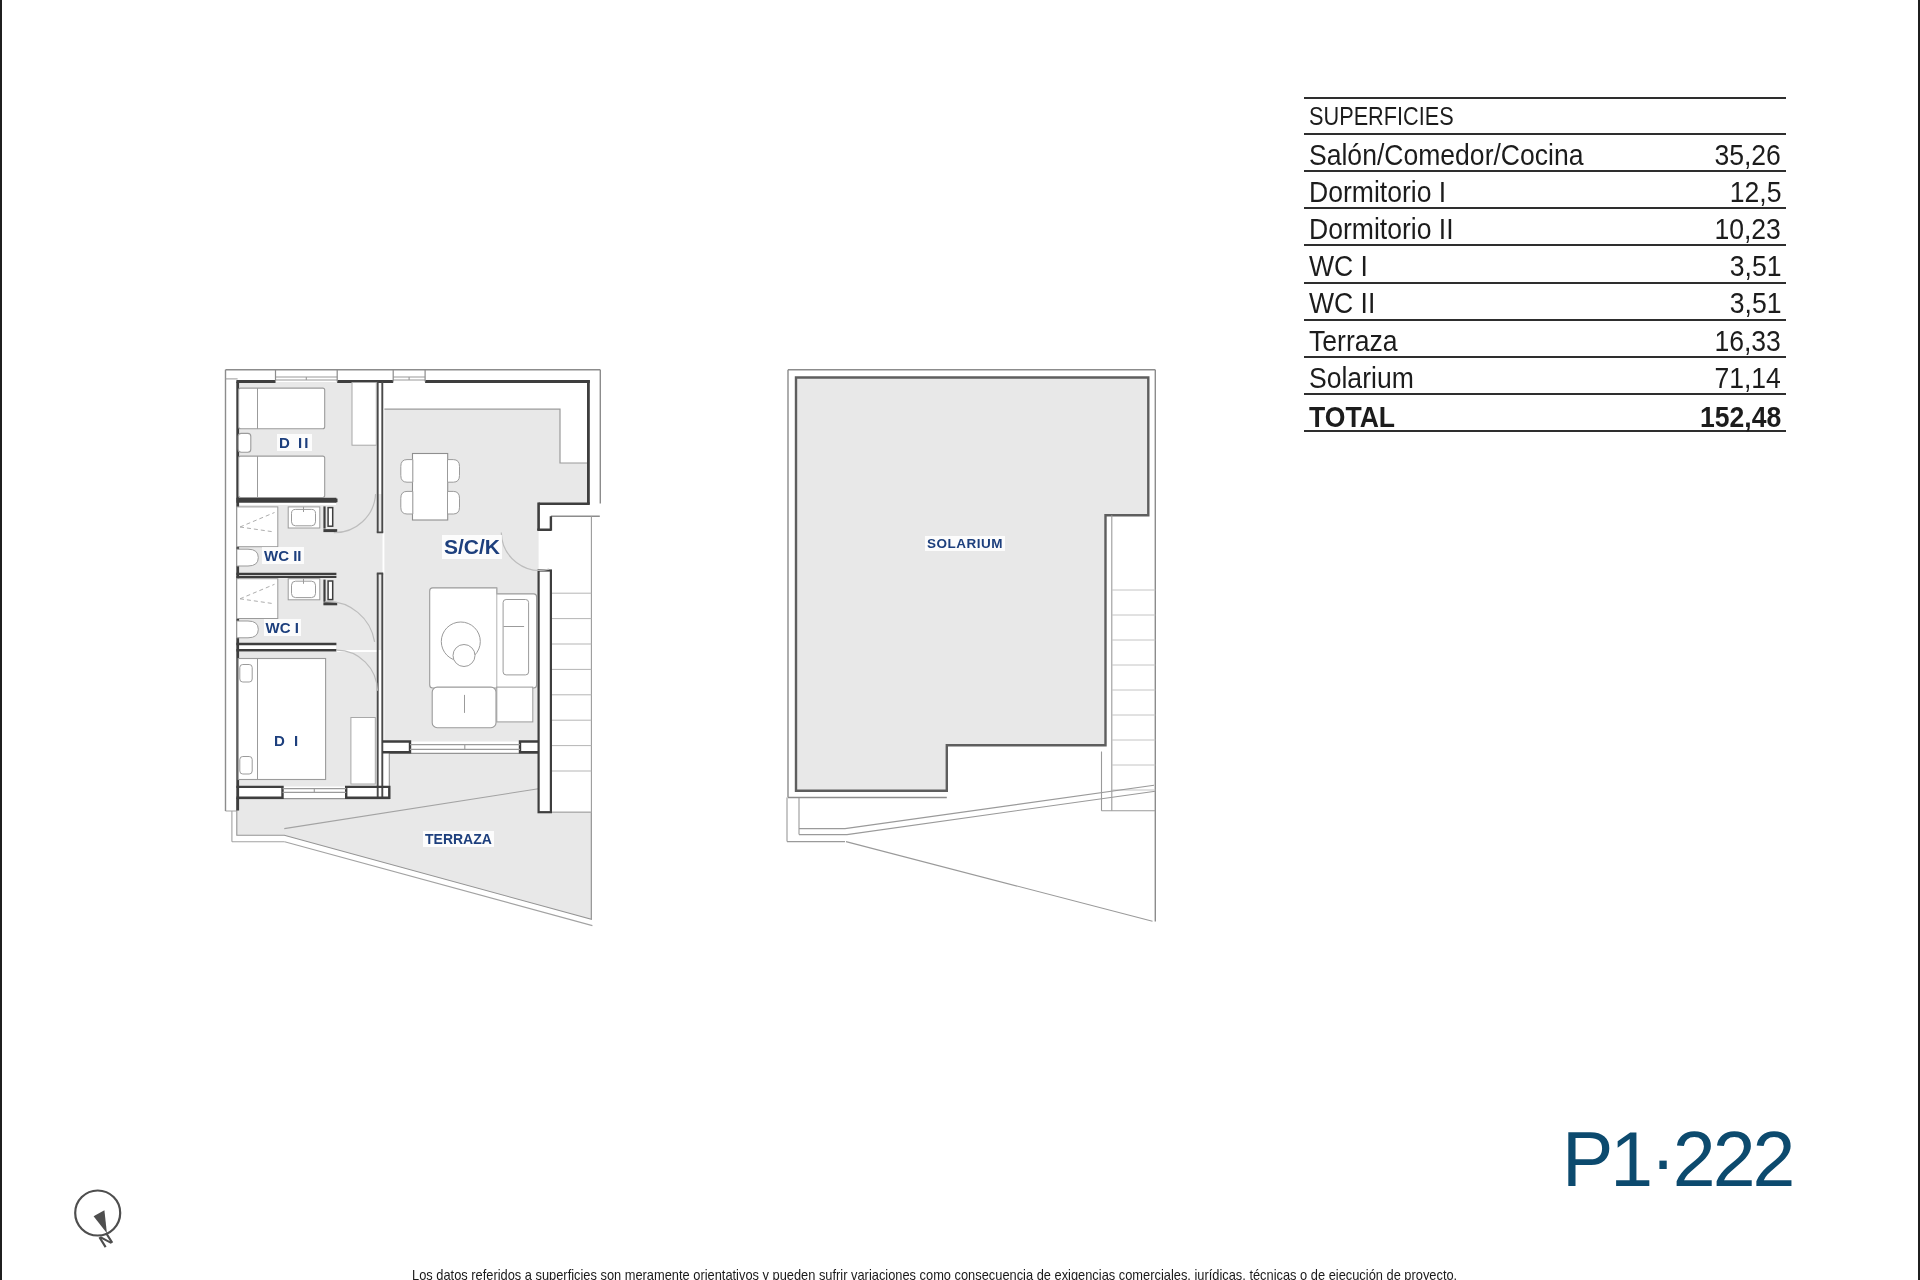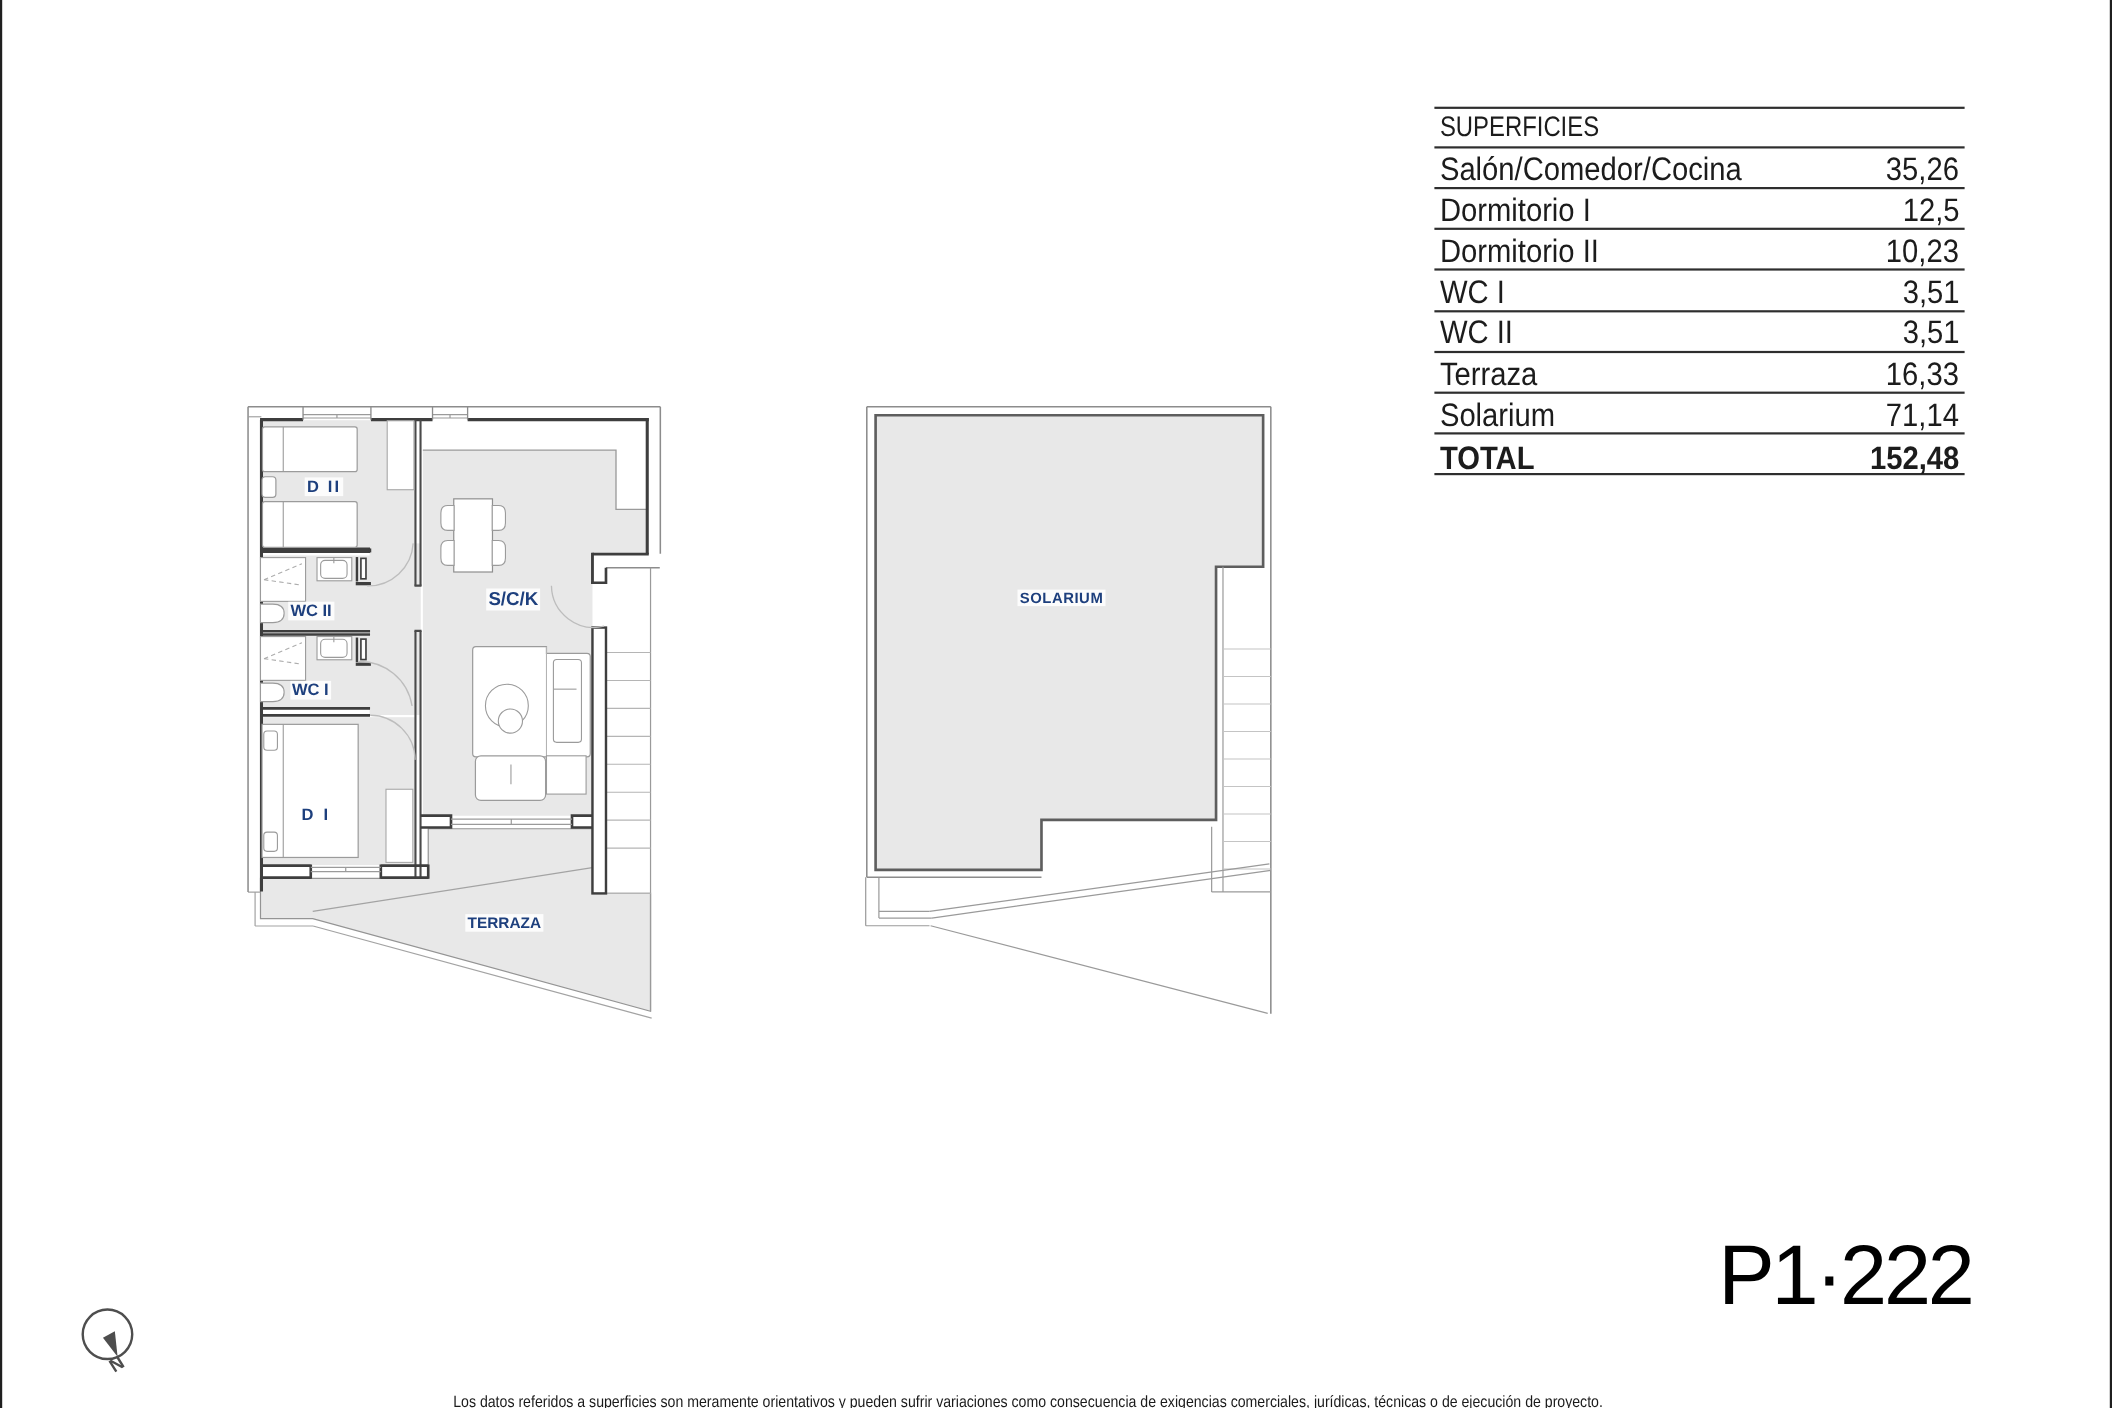--- a/index.html
+++ b/index.html
@@ -213,21 +213,21 @@
 </svg>
 
 <div class="lbl" style="left:277px;top:434px;font-size:15px;letter-spacing:2px;">D II</div>
 
 <div class="lbl" style="left:262px;top:547px;font-size:15px;">WC II</div>
 
 <div class="lbl" style="left:263.5px;top:619px;font-size:15px;">WC I</div>
 
 <div class="lbl" style="left:272px;top:711.5px;font-size:15px;letter-spacing:2.5px;margin-top:20px;">D I</div>
 
-<div class="lbl" style="left:442px;top:534.5px;font-size:17px;">S/C/K</div>
+<div class="lbl" style="left:442px;top:534.5px;font-size:21px;">S/C/K</div>
 
 <div class="lbl" style="left:423px;top:831px;font-size:14px;">TERRAZA</div>
 
 <div class="lbl" style="left:925px;top:535.5px;font-size:13.5px;letter-spacing:0.5px;">SOLARIUM</div>
 
 <div class="tline" style="left:1304px;top:96.5px;width:482px;"></div>
 
 <div class="tline" style="left:1304px;top:133.4px;width:482px;"></div>
 
 <div class="tline" style="left:1304px;top:170.1px;width:482px;"></div>
@@ -265,15 +265,15 @@
 
 <div class="rowtxt sx9" style="left:1309px;top:325.9px;">Terraza</div>
 <div class="rownum sx9" style="right:139px;top:325.9px;">16,33</div>
 
 <div class="rowtxt sx9" style="left:1309px;top:363.0px;">Solarium</div>
 <div class="rownum sx9" style="right:139px;top:363.0px;">71,14</div>
 
 <div class="rowtxt sx9" style="left:1309px;top:401.5px;font-weight:bold;">TOTAL</div>
 <div class="rownum sx9" style="right:139px;top:401.5px;font-weight:bold;">152,48</div>
 
-<div class="abs" style="left:1562px;top:1115px;font-size:77px;letter-spacing:-3px;color:#000000;">P1·222</div>
+<div class="abs" style="left:1562px;top:1115px;font-size:77px;letter-spacing:-3px;color:#0c4a6e;">P1·222</div>
 
 <div class="abs" style="left:412px;top:1266.5px;font-size:14.8px;line-height:1.2;color:#1a1a1a;white-space:nowrap;transform:scaleX(0.868);transform-origin:0 0;">Los datos referidos a superficies son meramente orientativos y pueden sufrir variaciones como consecuencia de exigencias comerciales, jurídicas, técnicas o de ejecución de proyecto.</div>
 
 </body></html>

